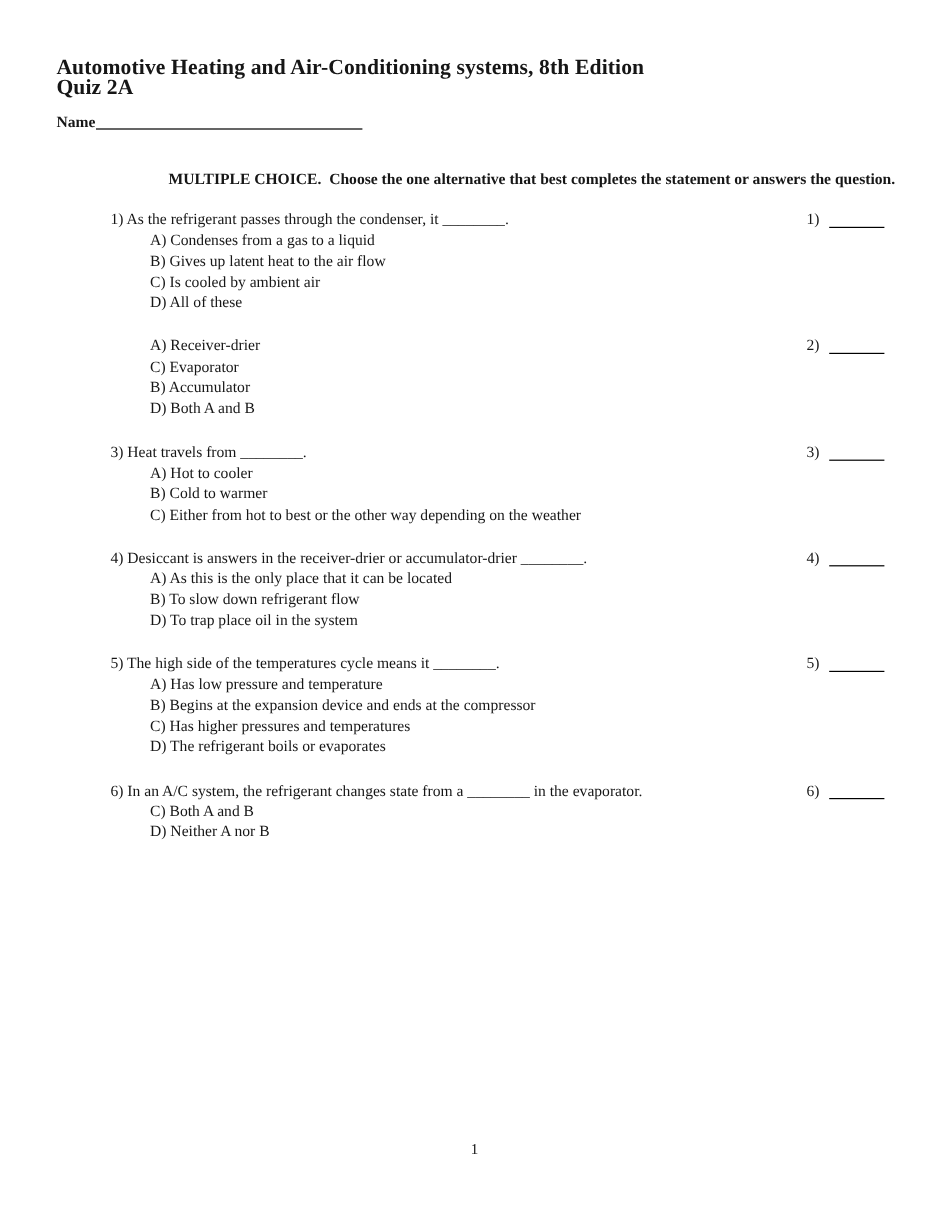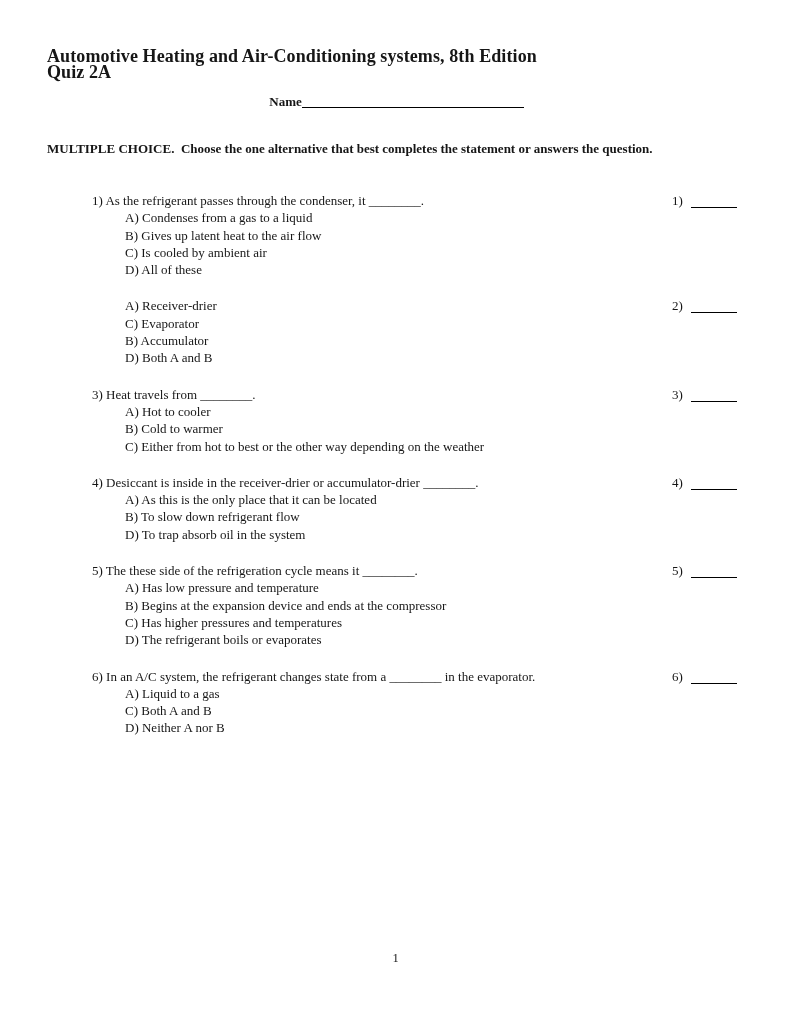--- a/index.html
+++ b/index.html
@@ -20,37 +20,37 @@
     font-weight: bold;
     font-size: 18px;
     line-height: 16px;
     letter-spacing: 0.1px;
   }
   .name-row {
     margin-top: 14px;
     font-weight: bold;
     font-size: 13px;
     line-height: 16px;
-    text-align: center;
   }
   .name-underline {
     display: inline-block;
     width: 222px;
     height: 12px;
     border-bottom: 1.2px solid #000;
     vertical-align: -2px;
   }
   .mc-heading {
     margin-top: 31px;
     font-weight: bold;
     font-size: 13px;
     line-height: 16px;
     white-space: pre-wrap;
+    text-align: right;
   }
-  .questions { margin-top: 35px; }
+  .questions { margin-top: 17px; }
   .question {
     display: flex;
     align-items: flex-start;
     margin-bottom: 19px;
   }
   .q-left {
     flex: 1 1 auto;
     padding-left: 45px;
     font-size: 13px;
     line-height: 17.3px;
@@ -130,48 +130,47 @@
           <div class="choice">A) Hot to cooler</div>
           <div class="choice">B) Cold to warmer</div>
           <div class="choice">C) Either from hot to best or the other way depending on the weather</div>
         </div>
       </div>
       <div class="q-answer"><span>3)</span><span class="a-blank"></span></div>
     </div>
 
     <div class="question">
       <div class="q-left">
-        <div class="q-text-line"><span>4)</span> <span>Desiccant is inside in the receiver-drier or accumulator-drier ________.</span></div>
+        <div class="q-text-line"><span>4)</span> <span>Desiccant is answers in the receiver-drier or accumulator-drier ________.</span></div>
         <div class="choices">
           <div class="choice">A) As this is the only place that it can be located</div>
           <div class="choice">B) To slow down refrigerant flow</div>
-          <div class="choice">D) To trap absorb oil in the system</div>
+          <div class="choice">D) To trap place oil in the system</div>
         </div>
       </div>
       <div class="q-answer"><span>4)</span><span class="a-blank"></span></div>
     </div>
 
     <div class="question">
       <div class="q-left">
-        <div class="q-text-line"><span>5)</span> <span>The these side of the refrigeration cycle means it ________.</span></div>
+        <div class="q-text-line"><span>5)</span> <span>The high side of the temperatures cycle means it ________.</span></div>
         <div class="choices">
           <div class="choice">A) Has low pressure and temperature</div>
           <div class="choice">B) Begins at the expansion device and ends at the compressor</div>
           <div class="choice">C) Has higher pressures and temperatures</div>
           <div class="choice">D) The refrigerant boils or evaporates</div>
         </div>
       </div>
       <div class="q-answer"><span>5)</span><span class="a-blank"></span></div>
     </div>
 
     <div class="question">
       <div class="q-left">
         <div class="q-text-line"><span>6)</span> <span>In an A/C system, the refrigerant changes state from a ________ in the evaporator.</span></div>
         <div class="choices">
-          <div class="choice">A) Liquid to a gas</div>
           <div class="choice">C) Both A and B</div>
           <div class="choice">D) Neither A nor B</div>
         </div>
       </div>
       <div class="q-answer"><span>6)</span><span class="a-blank"></span></div>
     </div>
 
   </div>
 </div>
 

